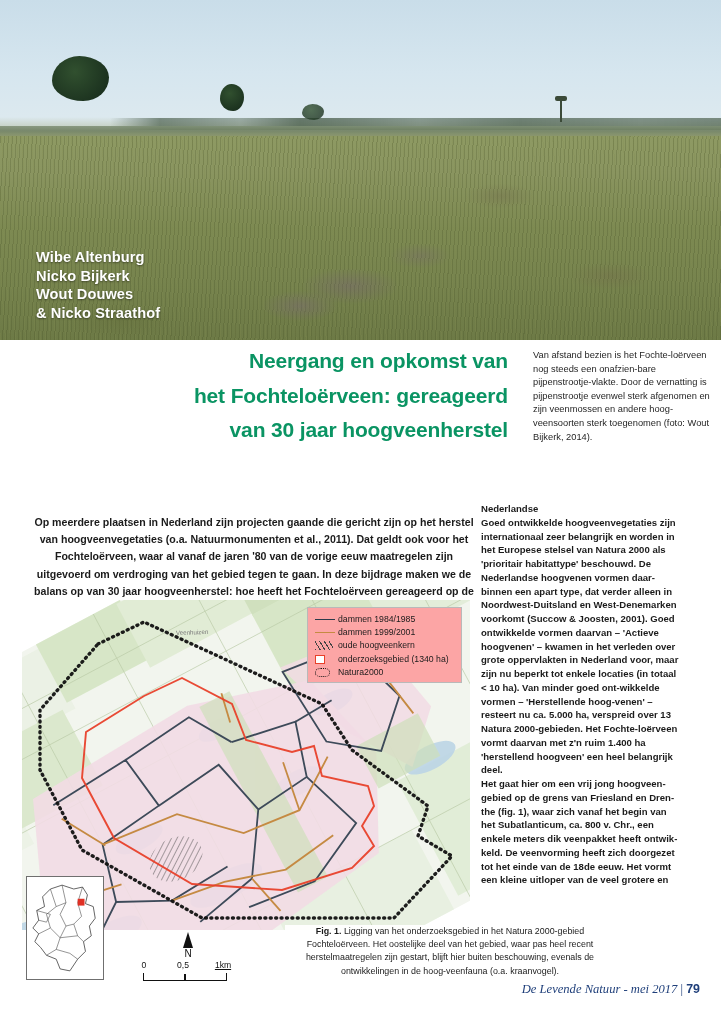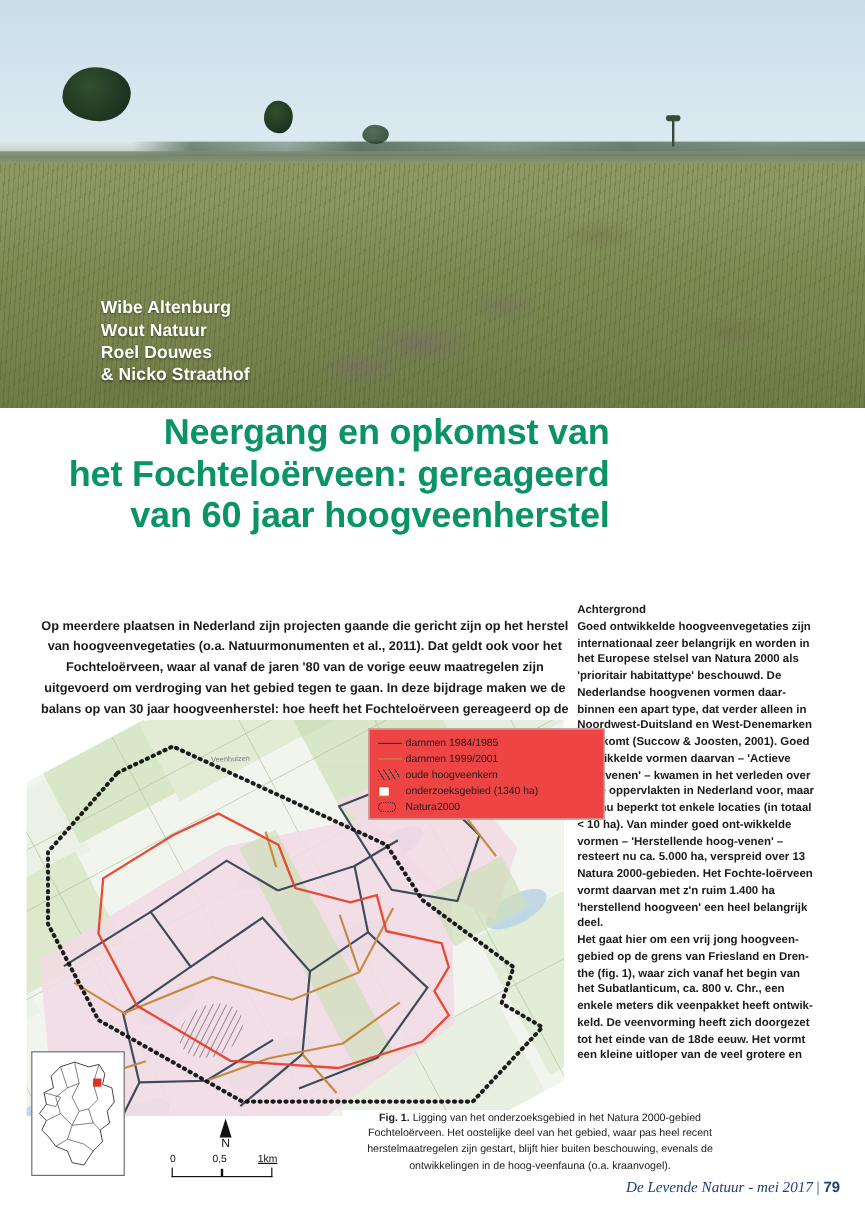--- a/index.html
+++ b/index.html
@@ -72,32 +72,31 @@
 
   .authors {
     position: absolute;
     left: 36px; top: 248px;
     color: #ffffff;
     font-size: 14.6px;
     font-weight: bold;
     line-height: 18.6px;
     letter-spacing: .1px;
     text-shadow: 0 1px 2px rgba(0,0,0,.45);
-    margin-left: 48px;
   }
 
   
   .title {
     position: absolute;
     left: 0; top: 344px;
     width: 520px;
     text-align: right;
     padding-right: 12px;
     color: #0a9463;
-    font-size: 30px;
+    font-size: 21px;
     font-weight: bold;
     line-height: 34.5px;
     letter-spacing: -.15px;
   }
 
   
   .photo-caption {
     position: absolute;
     left: 533px; top: 349px;
     width: 180px;
@@ -145,22 +144,22 @@
     background: #ffffff;
   }
   .map-canvas {
     position: absolute; left: 0; top: 0; width: 448px; height: 330px;
   }
 
   
   .legend {
     position: absolute;
     left: 307px; top: 607px;
-    width: 197px; height: 76px;
-    background: #ef4444;
+    width: 155px; height: 76px;
+    background: #fca5a5;
     border: 1px solid #b9b9b9;
     padding: 5px 6px 4px 7px;
     font-size: 8.7px;
     line-height: 13.2px;
     color: #1b1b1b;
     z-index: 8;
   }
   .legend-row { display: flex; align-items: center; height: 13.2px; }
   .legend-key { width: 23px; flex: 0 0 23px; display:flex; align-items:center; }
   .lk-line { width: 20px; height: 0; border-top: 1.6px solid #2b3a4a; }
@@ -249,37 +248,38 @@
     <div class="treeline"></div>
     <div class="hero-horizon"></div>
     <div class="tree tree-a"></div>
     <div class="tree tree-b"></div>
     <div class="tree tree-c"></div>
     <div class="mast"></div>
     <div class="hero-grass"></div>
 
     <div class="authors">
       <div>Wibe Altenburg</div>
-      <div>Wout Natuur</div>
-      <div>Roel Douwes</div>
+      <div>Nicko Bijkerk</div>
+      <div>Wout Douwes</div>
       <div>&amp; Nicko Straathof</div>
     </div>
   </div>
 
   <h1 class="title">
     <div>Neergang en opkomst van</div>
     <div>het Fochteloërveen: gereageerd</div>
-    <div>van 60 jaar hoogveenherstel</div>
+    <div>van 30 jaar hoogveenherstel</div>
   </h1>
 
+  <div class="photo-caption">Van afstand bezien is het Fochte-loërveen nog steeds een onafzien-bare pijpenstrootje-vlakte. Door de vernatting is pijpenstrootje evenwel sterk afgenomen en zijn veenmossen en andere hoog-veensoorten sterk toegenomen (foto: Wout Bijkerk, 2014).</div>
 
   <div class="intro">Op meerdere plaatsen in Nederland zijn projecten gaande die gericht zijn op het herstel van hoogveenvegetaties (o.a. Natuurmonumenten et al., 2011). Dat geldt ook voor het Fochteloërveen, waar al vanaf de jaren '80 van de vorige eeuw maatregelen zijn uitgevoerd om verdroging van het gebied tegen te gaan. In deze bijdrage maken we de balans op van 30 jaar hoogveenherstel: hoe heeft het Fochteloërveen gereageerd op de herstelmaatregelen en wat zijn de toekomstverwachtingen?</div>
 
   <div class="right-col">
-    <h3>Achtergrond</h3>
+    <h3>Nederlandse</h3>
     <p>Goed ontwikkelde hoogveenvegetaties zijn internationaal zeer belangrijk en worden in het Europese stelsel van Natura 2000 als 'prioritair habitattype' beschouwd. De Nederlandse hoogvenen vormen daar-binnen een apart type, dat verder alleen in Noordwest-Duitsland en West-Denemarken voorkomt (Succow &amp; Joosten, 2001). Goed ontwikkelde vormen daarvan – 'Actieve hoogvenen' – kwamen in het verleden over grote oppervlakten in Nederland voor, maar zijn nu beperkt tot enkele locaties (in totaal &lt; 10 ha). Van minder goed ont-wikkelde vormen – 'Herstellende hoog-venen' – resteert nu ca. 5.000 ha, verspreid over 13 Natura 2000-gebieden. Het Fochte-loërveen vormt daarvan met z'n ruim 1.400 ha 'herstellend hoogveen' een heel belangrijk deel.</p>
     <p>Het gaat hier om een vrij jong hoogveen-gebied op de grens van Friesland en Dren-the (fig. 1), waar zich vanaf het begin van het Subatlanticum, ca. 800 v. Chr., een enkele meters dik veenpakket heeft ontwik-keld. De veenvorming heeft zich doorgezet tot het einde van de 18de eeuw. Het vormt een kleine uitloper van de veel grotere en</p>
   </div>
 
   <div class="map-wrap">
     <svg class="map-canvas" viewBox="0 0 448 330">
       <defs>
         <pattern id="peatHatch" patternUnits="userSpaceOnUse" width="5" height="5" patternTransform="rotate(55)">
           <line x1="0" y1="0" x2="0" y2="5" stroke="#4a4a4a" stroke-width="1"></line>
         </pattern>

